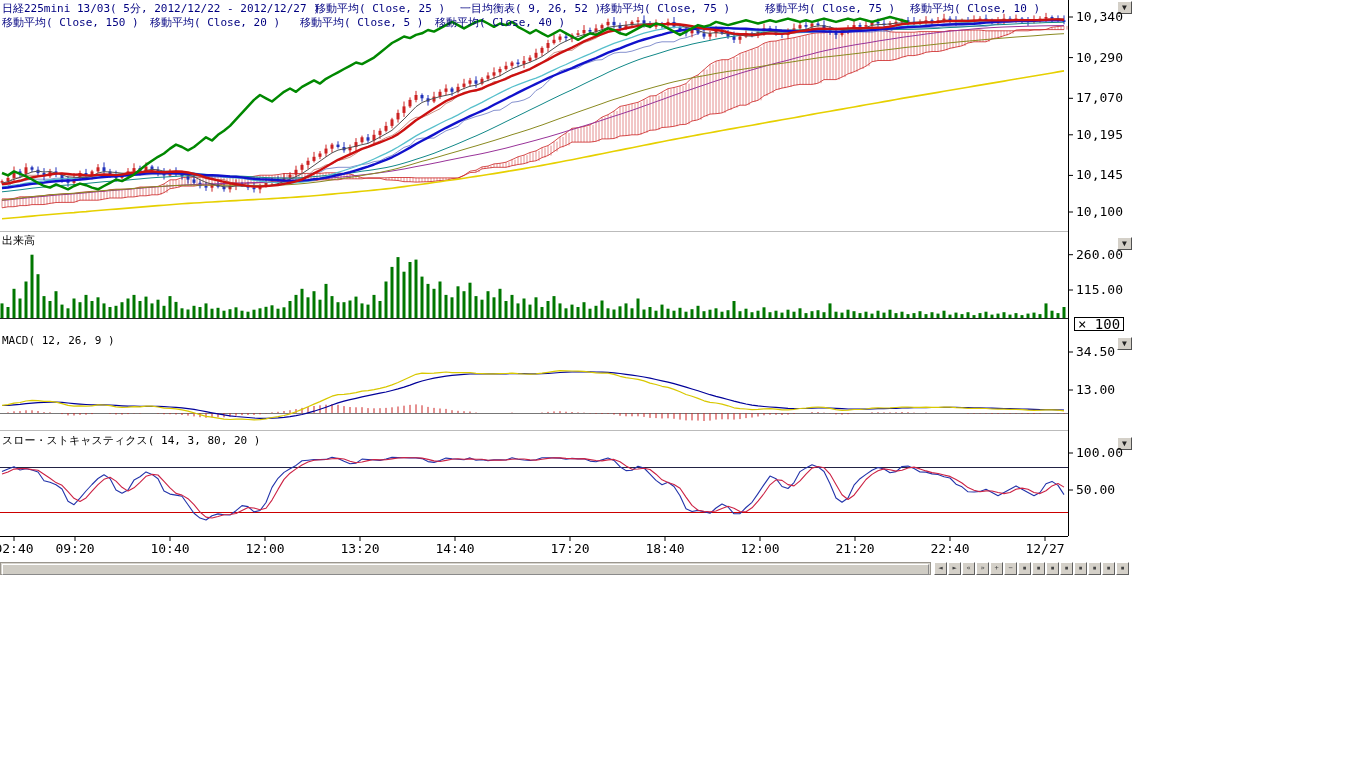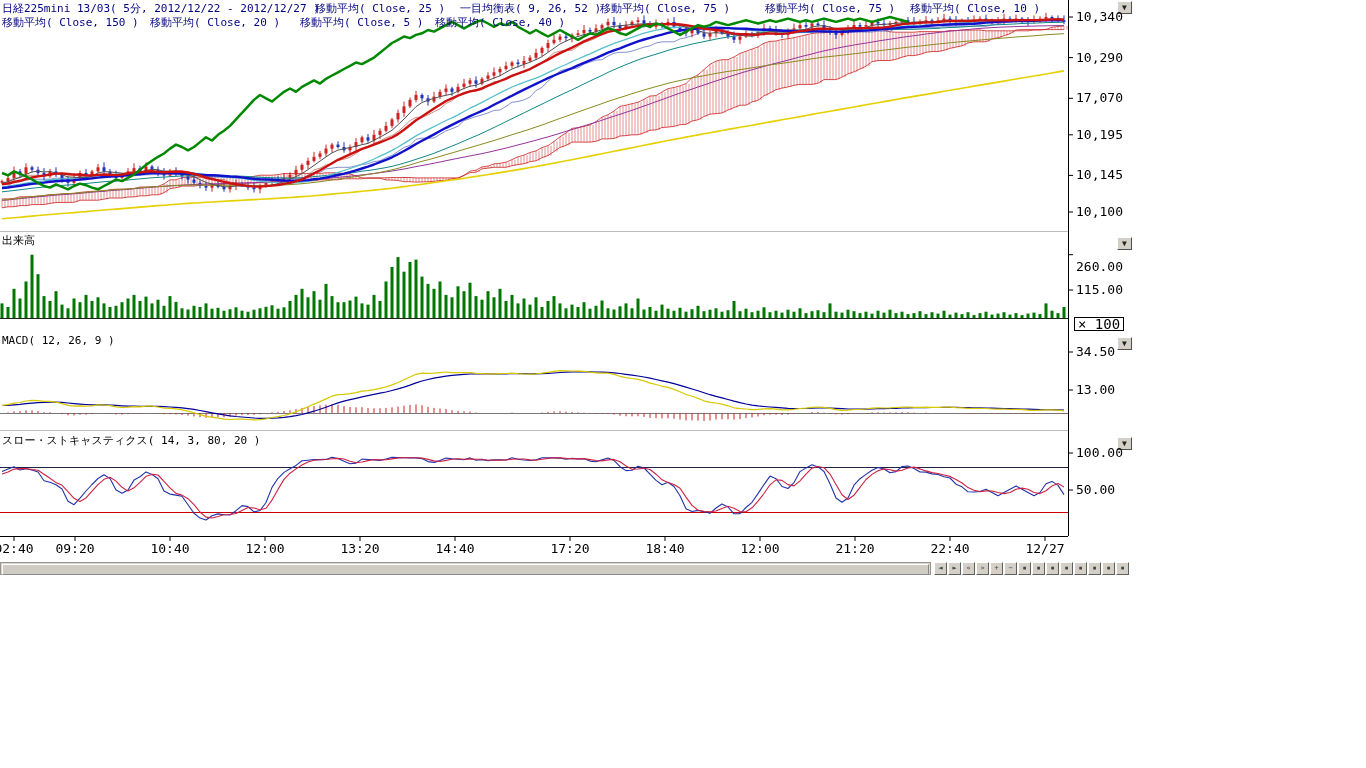--- a/index.html
+++ b/index.html
@@ -1121,21 +1121,21 @@
     <div class="scroll-thumb"></div>
   </div>
 
   <div id="labels">
       <div class="axis-label" style="left: 1076px; top: 10px;">10,340</div>
       <div class="axis-label" style="left: 1076px; top: 51px;">10,290</div>
       <div class="axis-label" style="left: 1076px; top: 91px;">17,070</div>
       <div class="axis-label" style="left: 1076px; top: 128px;">10,195</div>
       <div class="axis-label" style="left: 1076px; top: 168px;">10,145</div>
       <div class="axis-label" style="left: 1076px; top: 205px;">10,100</div>
-      <div class="axis-label" style="left: 1076px; top: 260px;">260.00</div>
+      <div class="axis-label" style="left: 1076px; top: 248px;">260.00</div>
       <div class="axis-label" style="left: 1076px; top: 283px;">115.00</div>
       <div class="axis-label" style="left: 1076px; top: 345px;">34.50</div>
       <div class="axis-label" style="left: 1076px; top: 383px;">13.00</div>
       <div class="axis-label" style="left: 1076px; top: 446px;">100.00</div>
       <div class="axis-label" style="left: 1076px; top: 483px;">50.00</div>
       <div class="axis-label time-label" style="left: 14px; top: 542px;">02:40</div>
       <div class="axis-label time-label" style="left: 75px; top: 542px;">09:20</div>
       <div class="axis-label time-label" style="left: 170px; top: 542px;">10:40</div>
       <div class="axis-label time-label" style="left: 265px; top: 542px;">12:00</div>
       <div class="axis-label time-label" style="left: 360px; top: 542px;">13:20</div>

